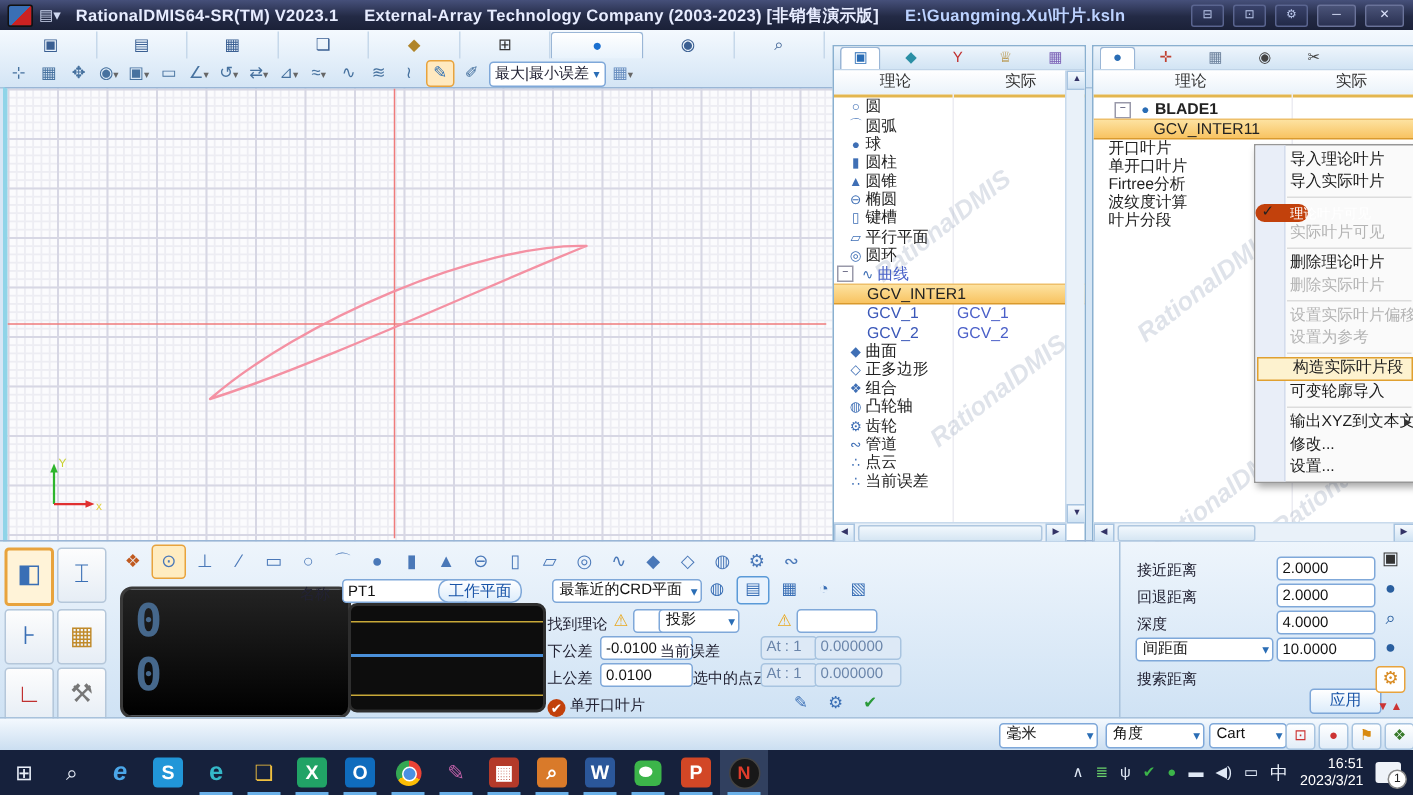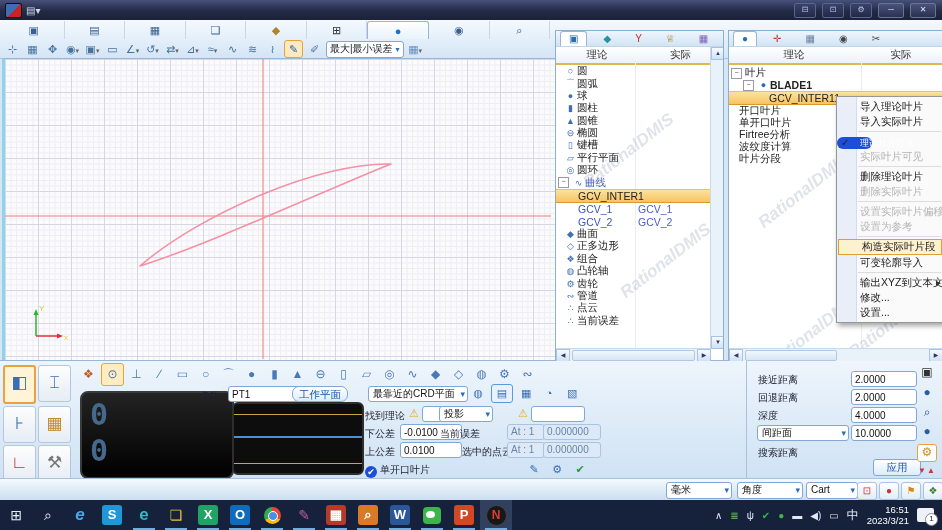--- a/index.html
+++ b/index.html
@@ -104,21 +104,21 @@
        line-height:13px;padding:0 3px;color:#111}
   .inp.dis{background:#dde9f6;border-color:#a8c4e0;color:#6a85aa}
   .dd{position:absolute;height:14px;border:1px solid #7fa8d9;border-radius:3px;background:#fff;font-size:10px;
       line-height:13px;padding:0 12px 0 4px;color:#111;white-space:nowrap}
   .dd:after{content:"▾";position:absolute;right:2px;top:1px;color:#2a6db5;font-size:9px}
   .warn:before{content:"⚠";color:#e8a820;font-size:11px}
   .btn{position:absolute;border:1px solid #7fa8d9;border-radius:7px;background:linear-gradient(#ffffff,#dcecfb);
        text-align:center;font-size:10.5px;color:#1a55a8}
   .vicon{width:20px;height:17px;text-align:center;font-size:11px;line-height:16px;color:#3a6fb5;display:inline-block}
   .vicon.sel{background:#e8f2fd;border:1px solid #5a9ad8;border-radius:3px}
-  .chk{display:inline-block;width:12px;height:12px;border-radius:6px;background:#1d4ed8;color:#fff;font-size:9px;
+  .chk{display:inline-block;width:12px;height:12px;border-radius:6px;background:#c2410c;color:#fff;font-size:9px;
        line-height:12px;text-align:center;margin-right:3px;vertical-align:-2px}
   .sidestrip{position:absolute;left:914px;top:4px;width:26px;bottom:4px;display:flex;flex-direction:column;align-items:center;gap:4px}
   .sicon{width:18px;height:16px;text-align:center;font-size:12px;line-height:15px;color:#2a5f9f}
   .sicon.sel{background:#fff;border:1px solid #e8a33d;border-radius:3px;color:#d88a20}
   .updn{color:#c33;font-size:8px;letter-spacing:1px;margin-top:auto}
   
   .statusbar{left:0;top:478px;width:942px;height:22px;background:linear-gradient(#f4f9fe,#c9ddf0);border-top:1px solid #a8c2dc}
   .stic{position:absolute;top:3px;width:18px;height:16px;background:linear-gradient(#fff,#e2edf8);border:1px solid #a8c4e0;
         border-radius:3px;text-align:center;font-size:10px;line-height:15px}
   
@@ -141,20 +141,25 @@
   .bub{width:17px;height:14px;background:#eef2f8;border-radius:2px;position:relative}
   .bub span{position:absolute;right:-4px;bottom:-4px;width:11px;height:11px;border-radius:50%;background:#fff;
             border:1px solid #888;color:#222;font-size:8px;line-height:10px;text-align:center}
 </style>
 </head>
 <body>
 
 <div class="a titlebar">
   <span class="appico"></span>
   <span class="menuico">▤▾</span>
+  <span class="tbtitle">
+    <span>RationalDMIS64-SR(TM) V2023.1</span>
+    <span>External-Array Technology Company (2003-2023) [非销售演示版]</span>
+    <span style="color:#bcd2ff">E:\Guangming.Xu\叶片.ksln</span>
+  </span>
   <span class="tbsys">
     <span class="sysbtn">⊟</span>
     <span class="sysbtn">⊡</span>
     <span class="sysbtn">⚙</span>
     <span class="winbtn">─</span>
     <span class="winbtn">✕</span>
   </span>
 </div>
 
 <div class="a ribbon">
@@ -331,24 +336,20 @@
   </div>
   <div class="phead">
     <span style="width:130px">理论</span>
     <span style="flex:1">实际</span>
   </div>
   <div class="coldiv" style="left:132px"></div>
   <span class="wm" style="left:20px;top:150px">RationalDMIS</span>
   <span class="wm" style="left:110px;top:280px">RationalDMIS</span>
   <span class="wm" style="left:30px;top:290px">RationalDMIS</span>
   <div style="padding-top:2px">
-    <div class="trow" style="padding-left:2px">
-        <span class="exp"></span>
-        <span class="tl">叶片</span>
-      </div>
     <div class="trow" style="padding-left:14px">
         <span class="exp"></span>
         <span class="tg" style="color:#2a6db5">●</span>
         <span class="tl" style="font-weight:bold">BLADE1</span>
       </div>
     <div class="trow selrow" style="padding-left:40px">
         <span class="tl">GCV_INTER11</span>
       </div>
     <div class="trow" style="padding-left:10px">
         <span class="tl">开口叶片</span>

